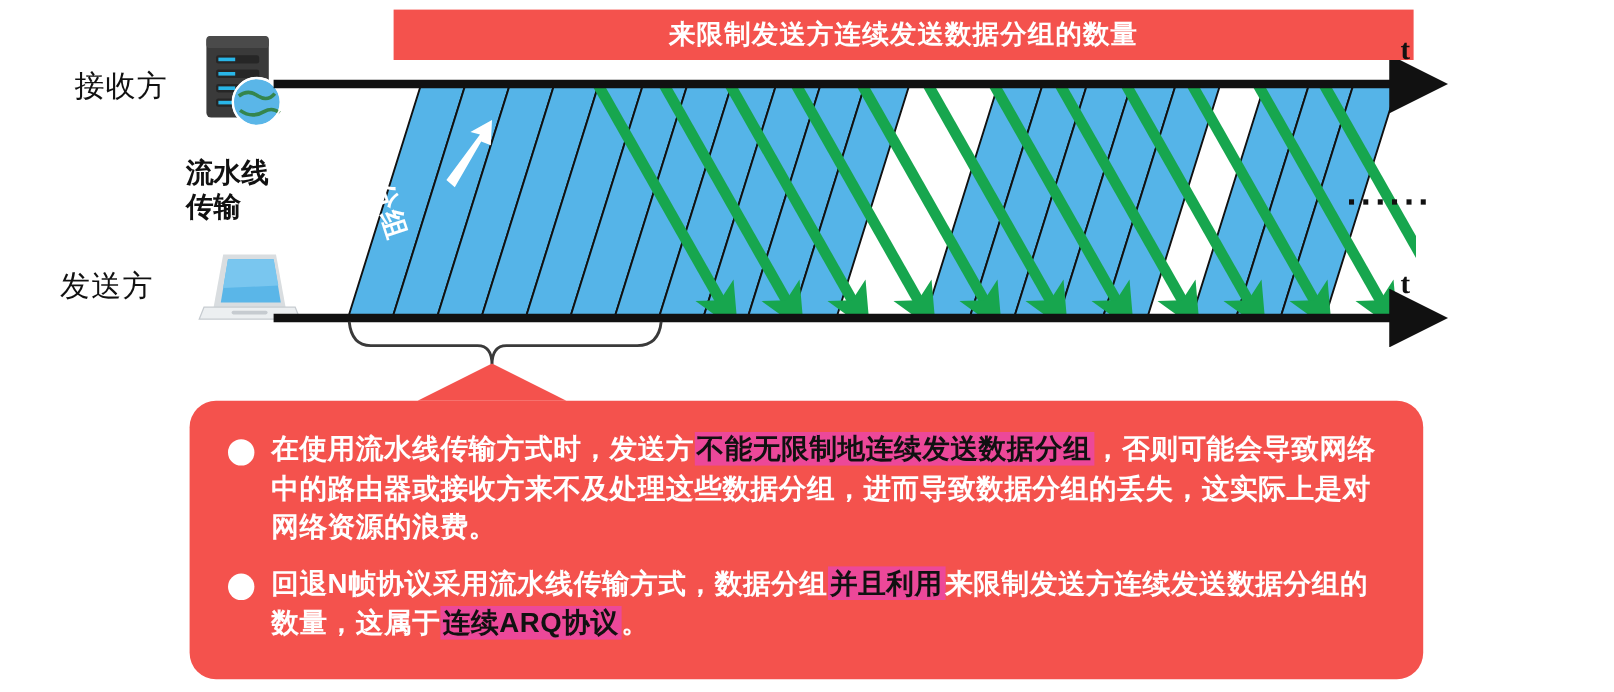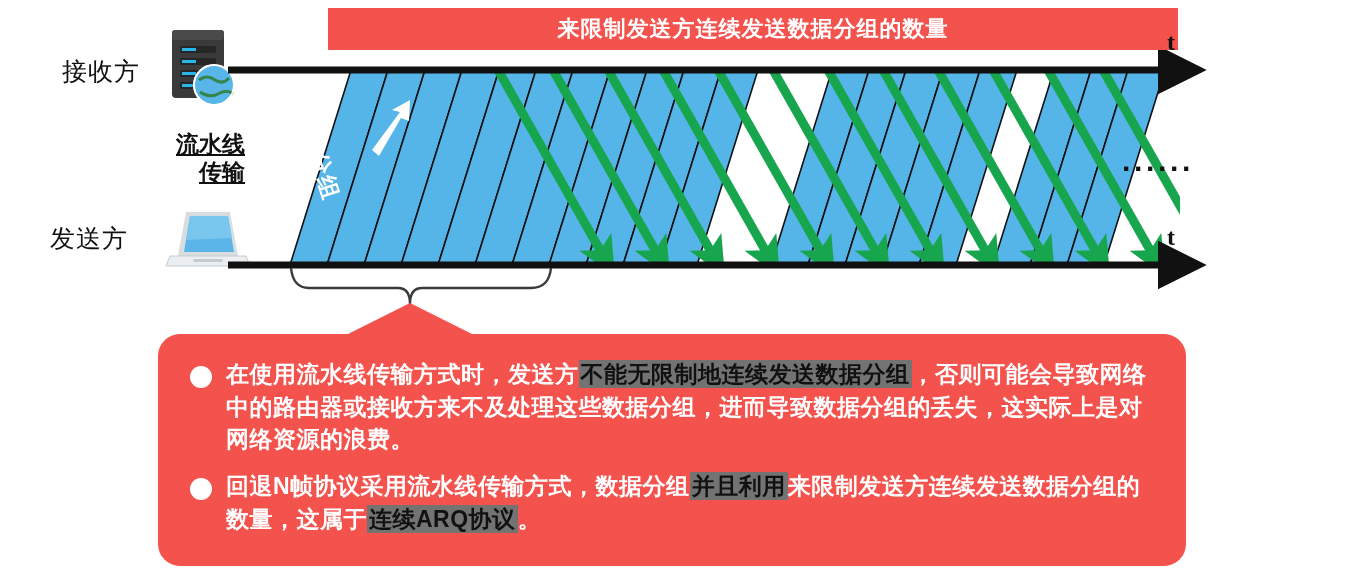--- a/index.html
+++ b/index.html
@@ -12,23 +12,22 @@
 
   
   .side-label{
     position:absolute;font-weight:normal;color:#111;
     font-size:25px;letter-spacing:1px;white-space:nowrap;
   }
   #lbl-receiver{left:62px;top:55px;}
   #lbl-sender{left:50px;top:222px;}
   .mid-label{
     position:absolute;left:155px;top:130px;width:90px;
-    text-align:right;font-weight:bold;color:#111;font-size:23px;
+    text-align:left;font-weight:bold;color:#111;font-size:23px;
     line-height:1.22;
-    text-decoration:underline;
   }
   .axis-t{
     position:absolute;font-weight:bold;font-size:24px;color:#111;
     font-family:"Liberation Serif","DejaVu Serif",serif;
   }
   #t-top{left:1167px;top:29px;}
   #t-bottom{left:1167px;top:224px;}
   .dots{
     position:absolute;left:1122px;top:152px;font-size:30px;
     font-weight:bold;color:#111;letter-spacing:2px;
@@ -61,21 +60,21 @@
   }
   .bullet-row{display:flex;align-items:flex-start;margin-bottom:14px;}
   .bullet-dot{
     width:22px;height:22px;border-radius:50%;background:#ffffff;
     flex:0 0 22px;margin-top:8px;margin-right:14px;
   }
   .bullet-text{
     color:#ffffff;font-size:23px;font-weight:bold;line-height:1.42;
     letter-spacing:0.5px;
   }
-  .hl{background:#737373;color:#111111;padding:1px 2px;}
+  .hl{background:#ec4899;color:#111111;padding:1px 2px;}
 </style>
 </head>
 <body>
 
 <div class="stage">
 
   <svg class="diagram" viewBox="0 0 1345 577" xmlns="http://www.w3.org/2000/svg">
     <defs>
       <clipPath id="bandClip">
         <rect x="228" y="70" width="952" height="195"></rect>

